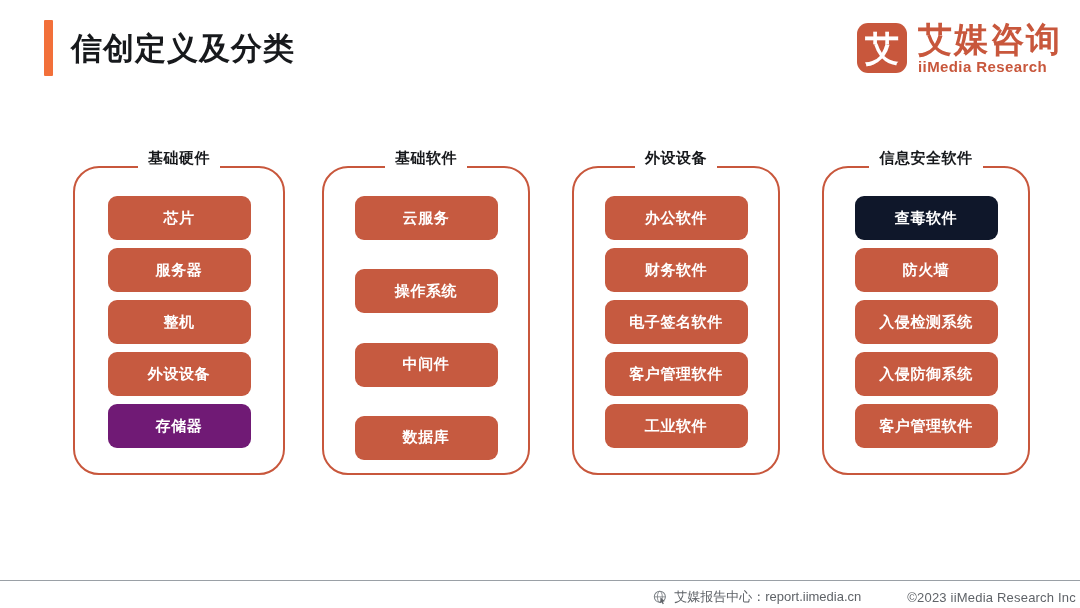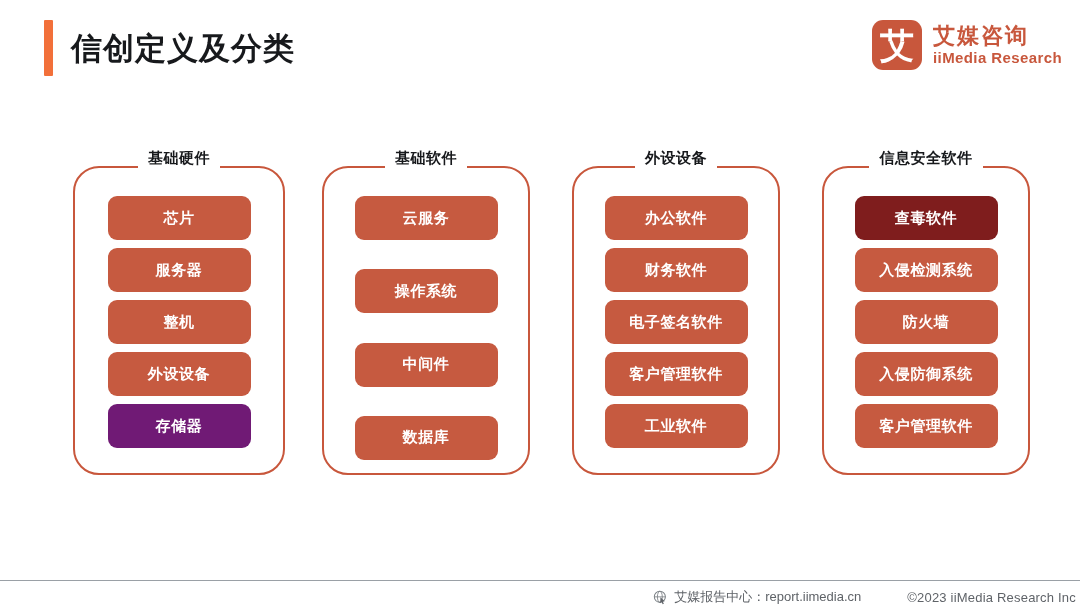--- a/index.html
+++ b/index.html
@@ -71,21 +71,21 @@
     transform: translateY(-50%);
     text-align: center;
     color: #ffffff;
     font-size: 34px;
     font-weight: 700;
     line-height: 1;
     font-family: "DejaVu Sans", "Liberation Sans", sans-serif;
   }
   .logo-text { display: flex; flex-direction: column; justify-content: center; }
   .logo-cn {
-    font-size: 22px;
+    font-size: 34px;
     font-weight: 700;
     color: #C8573C;
     letter-spacing: 2px;
     line-height: 1.12;
   }
   .logo-en {
     font-size: 15px;
     font-weight: 700;
     color: #C8573C;
     letter-spacing: 0.4px;
@@ -250,23 +250,23 @@
         <div class="box" style="background: rgb(198, 90, 64);">电子签名软件</div>
         <div class="box" style="background: rgb(198, 90, 64);">客户管理软件</div>
         <div class="box" style="background: rgb(198, 90, 64);">工业软件</div>
       </div>
     </div>
     <div class="column" style="left: 822px; width: 208px;">
       <div class="frame" style="border-color: rgb(200, 87, 60);"></div>
       <div class="frame-notch" style="width: 114px;"></div>
       <div class="col-title">信息安全软件</div>
       <div class="boxes tight">
-        <div class="box" style="background: #7f1d1d;">查毒软件</div>
+        <div class="box" style="background: #0f172a;">查毒软件</div>
+        <div class="box" style="background: rgb(198, 90, 64);">防火墙</div>
         <div class="box" style="background: rgb(198, 90, 64);">入侵检测系统</div>
-        <div class="box" style="background: rgb(198, 90, 64);">防火墙</div>
         <div class="box" style="background: rgb(198, 90, 64);">入侵防御系统</div>
         <div class="box" style="background: rgb(198, 90, 64);">客户管理软件</div>
       </div>
     </div>
   </div>
 
 <div class="footer-rule"></div>
 <div class="footer">
   <div class="footer-left">
     <svg class="globe-icon" viewBox="0 0 16 16">

